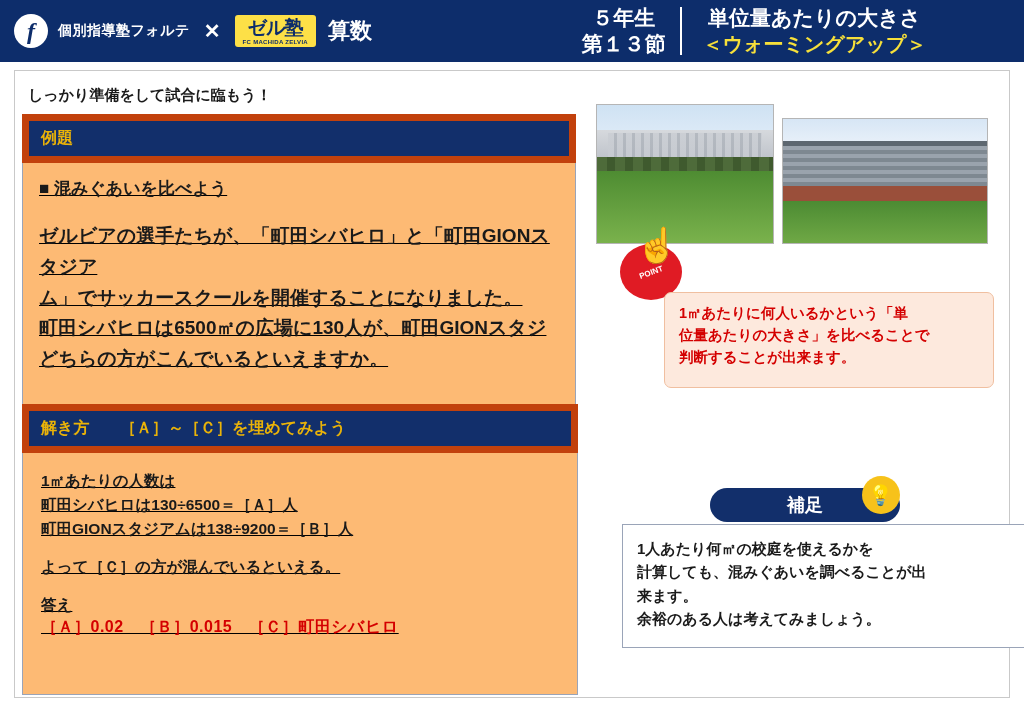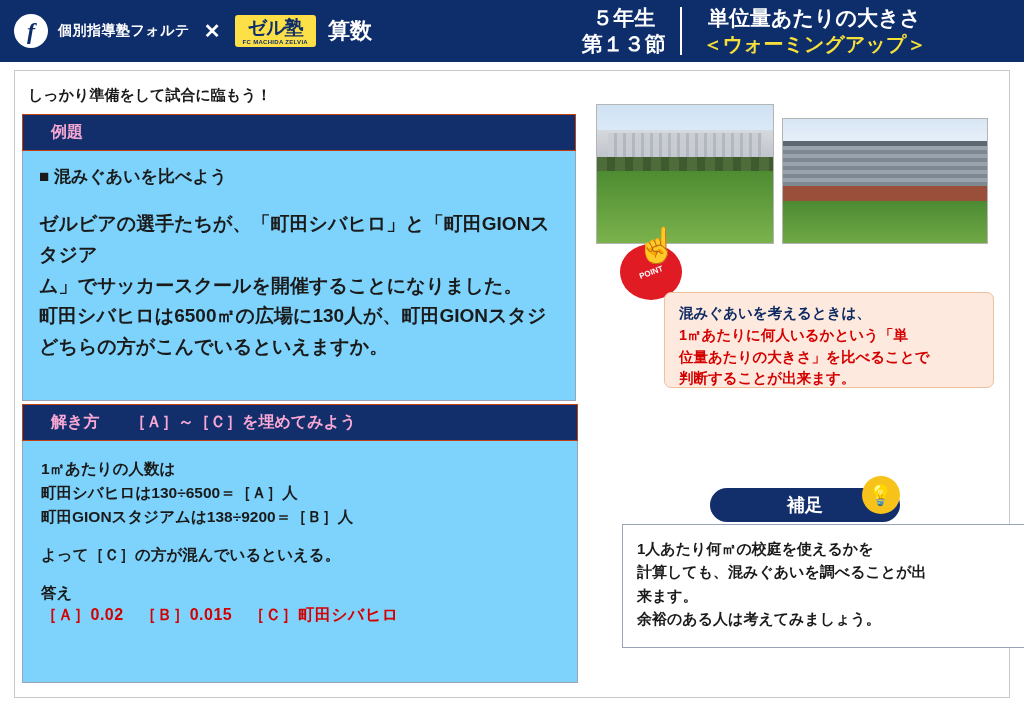--- a/index.html
+++ b/index.html
@@ -54,28 +54,29 @@
     border: 1px solid #c9c9c9; background: #ffffff;
   }
 
   .intro {
     position: absolute; left: 28px; top: 86px;
     font-size: 15px; font-weight: bold; color: #1a1a1a;
   }
 
   
   .panel-header {
-    background: #122f6b; color: #f9a8d4;
+    background: #122f6b; color: #eab308;
     font-size: 16px; font-weight: bold;
-    padding: 7px 28px;
-    border: 1px solid #c2410c;
+    padding: 7px 12px;
+    border: 7px solid #c2410c;
   }
   .panel-body {
-    border: 1px solid #9aa4b8; border-top: none; background: #7dd3fc;
+    border: 1px solid #9aa4b8; border-top: none; background: #fdba74;
     padding: 14px 16px;
+    text-decoration: underline;
   }
 
   #example-panel { position: absolute; left: 22px; top: 114px; width: 554px; }
   #example-panel .panel-body { height: 250px; }
   .ex-heading { font-size: 17px; font-weight: bold; color: #1a1a1a; margin-bottom: 18px; }
   .ex-text { font-size: 19px; font-weight: bold; color: #1a1a1a; line-height: 1.62; margin-top: 21px; }
 
   #solution-panel { position: absolute; left: 22px; top: 404px; width: 556px; }
   #solution-panel .panel-body { height: 242px; padding: 16px 18px; }
   .sol-title-spaced { letter-spacing: 1px; }
@@ -229,21 +230,20 @@
     <div class="st-track"></div>
     <div class="st-field"></div>
   </div>
 
   <div id="point-badge">
     <span class="point-text">POINT</span>
   </div>
   <div id="point-hand">☝</div>
 
   <div id="point-bubble">
-    <div class="bubble-line bub-dark">混みぐあいを考えるときは、</div>
     <div class="bubble-line bub-red">1㎡あたりに何人いるかという「単</div>
     <div class="bubble-line bub-red">位量あたりの大きさ」を比べることで</div>
     <div class="bubble-line bub-red">判断することが出来ます。</div>
   </div>
 
   <div id="supplement-header">補足</div>
   <div id="bulb-icon">💡</div>
   <div id="supplement-box">
     <div class="sup-line">1人あたり何㎡の校庭を使えるかを</div>
     <div class="sup-line">計算しても、混みぐあいを調べることが出</div>

